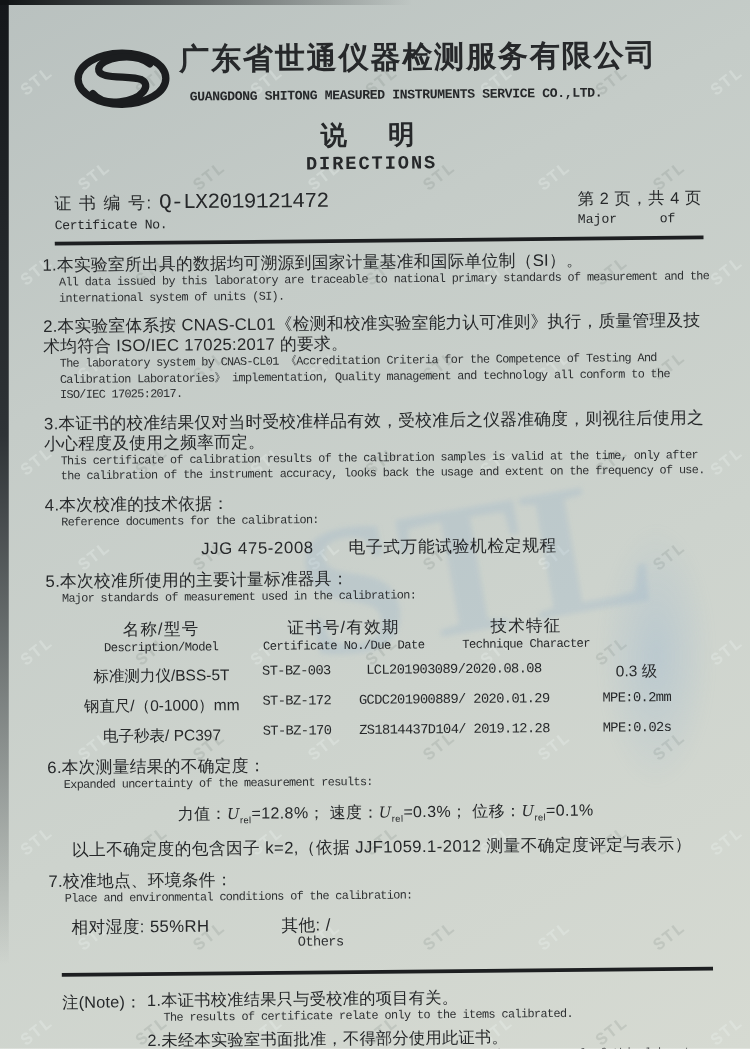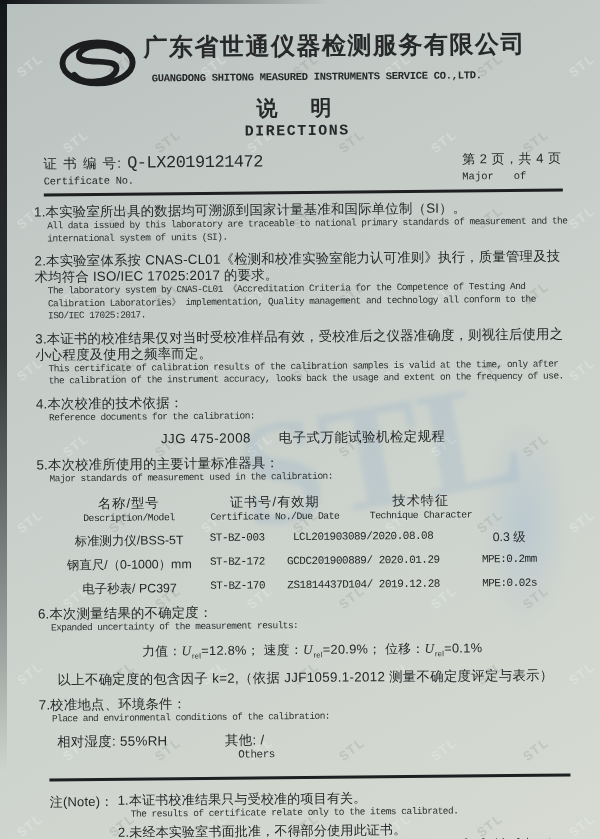--- a/index.html
+++ b/index.html
@@ -39,21 +39,21 @@
   .doc-title-en { text-align:center; margin-top:1px; font-family:"Liberation Mono", monospace;
       font-weight:bold; font-size:15px; letter-spacing:1.5px; }
 
   
   .cert-row { display:flex; justify-content:space-between; align-items:flex-start; margin:12px 36px 0 46px; }
   .cert-label { font-size:13.5px; letter-spacing:1.2px; }
   .cert-num { font-family:"Liberation Mono", monospace; font-size:17px; letter-spacing:-0.5px; }
   .cert-en { font-family:"Liberation Mono", monospace; font-size:10.5px; letter-spacing:-0.3px; margin-top:2px; }
   .page-cn { font-size:13px; letter-spacing:0.5px; }
   .page-en { font-family:"Liberation Mono", monospace; font-size:10.5px; margin-top:2px; }
-  .page-en .of { margin-left:20px; }
+  .page-en .of { margin-left:34px; }
 
   .rule { height:3px; background:#1d1f21; margin:6px 35px 0 46px; }
   .rule2 { height:3px; background:#1d1f21; margin:15px 33px 0 46px; }
 
   
   .content { margin:5px 30px 0 36px; }
   .item { margin-top:8px; }
   .item .cn { font-size:13.4px; line-height:16px; letter-spacing:0.2px; }
   .item .en { margin-left:13px; font-family:"Liberation Mono", monospace;
       font-size:9.5px; letter-spacing:-0.55px; line-height:12.5px; color:#2e3032; }
@@ -277,21 +277,21 @@
         <div class="c2 td-mono">ZS1814437D104/ 2019.12.28</div>
         <div class="c3 td-mono">MPE:0.02s</div>
       </div>
     </div>
 
     <div class="item">
       <div class="cn">6.本次测量结果的不确定度：</div>
       <div class="en">Expanded uncertainty of the measurement results:</div>
       <div class="u-line">
         <span><span>力值：</span><span class="u-sym">U</span><span class="u-sub">rel</span><span>=12.8%；</span></span>
-        <span><span>速度：</span><span class="u-sym">U</span><span class="u-sub">rel</span><span>=20.9%；</span></span>
+        <span><span>速度：</span><span class="u-sym">U</span><span class="u-sub">rel</span><span>=0.3%；</span></span>
         <span><span>位移：</span><span class="u-sym">U</span><span class="u-sub">rel</span><span>=0.1%</span></span>
       </div>
       <div class="u-factor">以上不确定度的包含因子 k=2,（依据 JJF1059.1-2012 测量不确定度评定与表示）</div>
     </div>
 
     <div class="item">
       <div class="cn">7.校准地点、环境条件：</div>
       <div class="en">Place and environmental conditions of the calibration:</div>
       <div class="cond-row">
         <div class="cond cw2">

